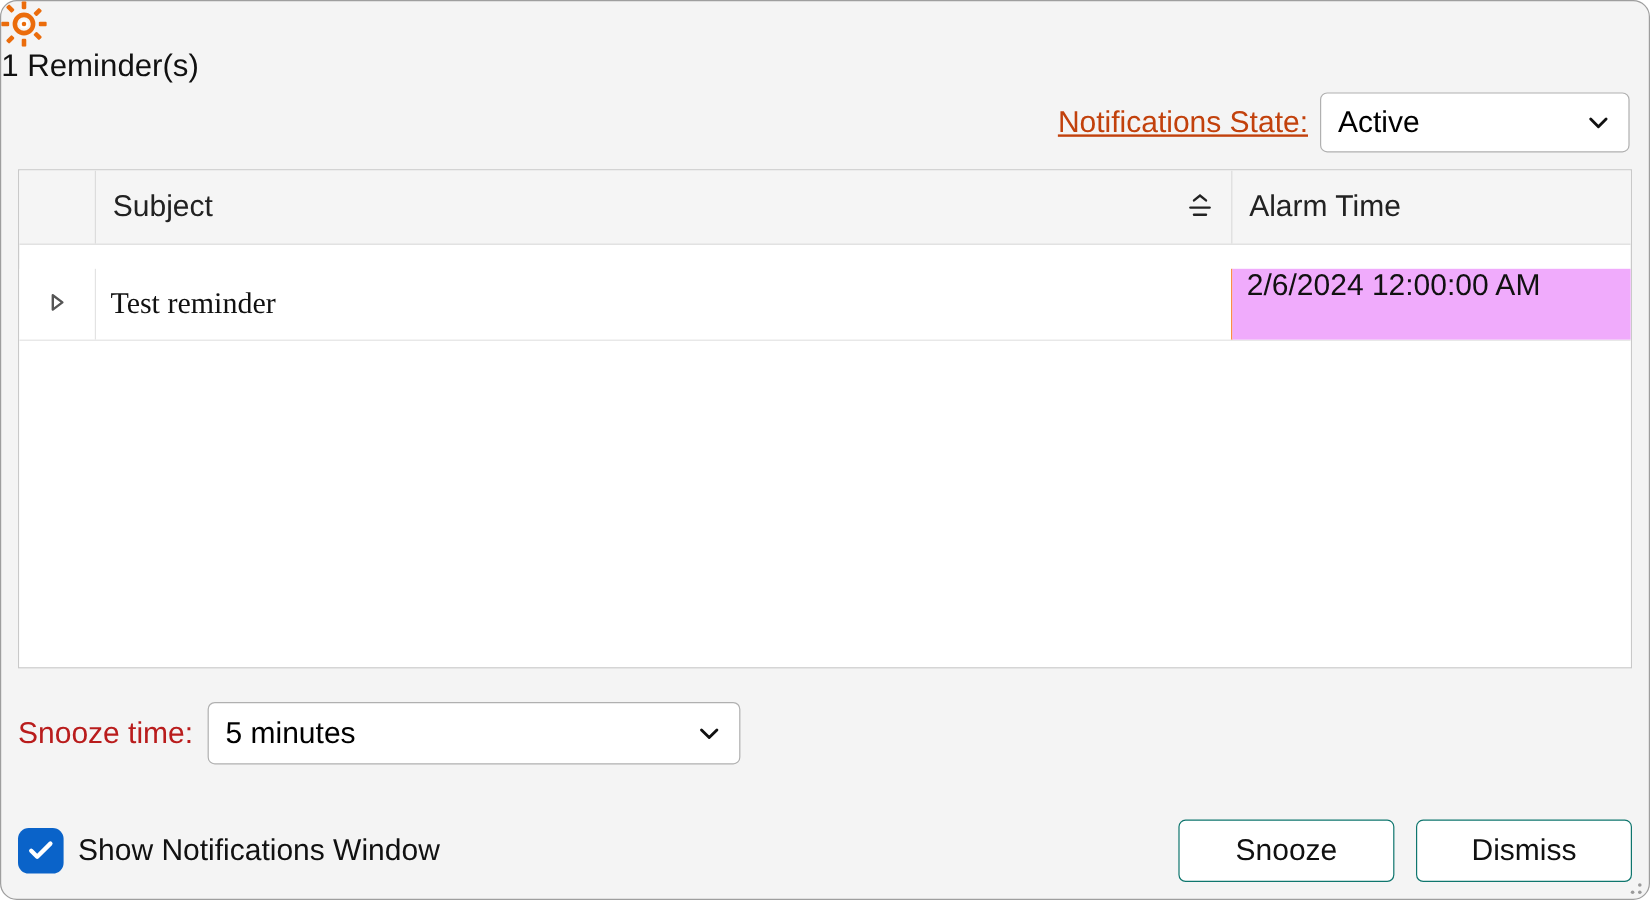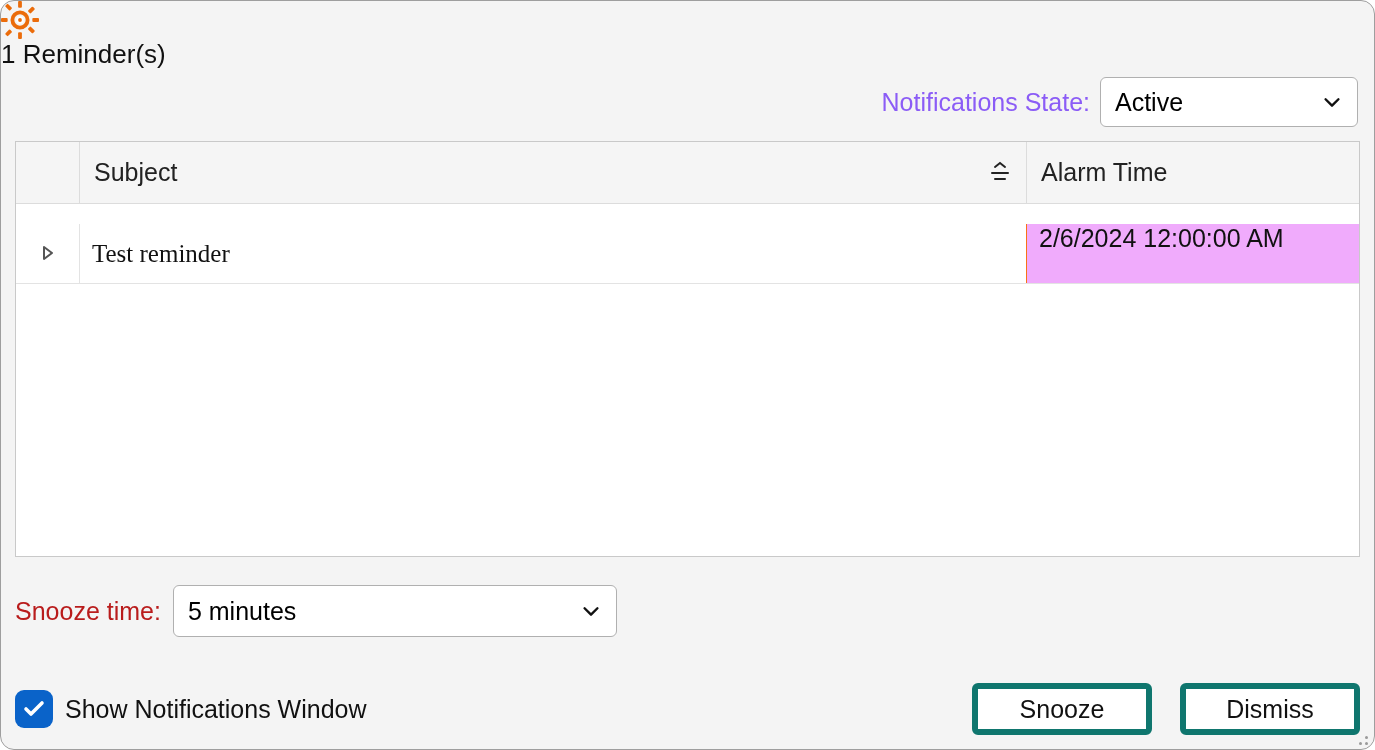--- a/index.html
+++ b/index.html
@@ -31,21 +31,21 @@
     .content {
       flex: 1;
       padding: 14px 14px 14px 14px;
       display: flex; flex-direction: column;
     }
     .state-row {
       display: flex; justify-content: flex-end; align-items: center;
       margin-bottom: 14px; gap: 10px;
       padding-right: 2px;
     }
-    .state-row .lbl { font-size: 25px; color: #8b5cf6; }
+    .state-row .lbl { font-size: 25px; color: #c2410c; text-decoration: underline; }
     .select {
       background: #fff;
       border: 1px solid #b0b0b0;
       border-radius: 6px;
       height: 50px;
       display: flex; align-items: center; justify-content: space-between;
       padding: 0 14px 0 14px;
       font-size: 25px;
       min-width: 258px;
     }
@@ -104,38 +104,38 @@
     .sort-icon line, .sort-icon path { stroke: #222; stroke-width: 2; stroke-linecap: round; }
     
     .snooze-row {
       display: flex; align-items: center; gap: 12px;
       margin-top: 28px;
     }
     .snooze-row .lbl { font-size: 25px; color: #b91c1c; }
     .footer {
       display: flex; align-items: center;
       margin-top: 46px;
-      gap: 28px;
+      gap: 18px;
     }
     .chk {
       display: flex; align-items: center; gap: 12px;
     }
     .chkbox {
       width: 38px; height: 38px;
       background: #0a63c9;
       border-radius: 9px;
       display: flex; align-items: center; justify-content: center;
     }
     .chkbox svg { width: 24px; height: 24px; }
     .chkbox path { stroke: #fff; stroke-width: 3.6; fill: none; stroke-linecap: round; stroke-linejoin: round; }
     .chk .lbl { font-size: 25px; color: #111; }
     .spacer { flex: 1; }
     .btn {
       height: 52px; min-width: 180px;
-      background: #fff; border: 6px solid #0f766e; border-radius: 6px;
+      background: #fff; border: 1px solid #0f766e; border-radius: 6px;
       display: flex; align-items: center; justify-content: center;
       font-size: 25px; color: #111;
     }
     
     .grip {
       position: absolute; right: 6px; bottom: 4px;
       width: 14px; height: 14px;
     }
     .grip span {
       position: absolute; width: 3px; height: 3px; background: #9a9a9a; border-radius: 50%;

